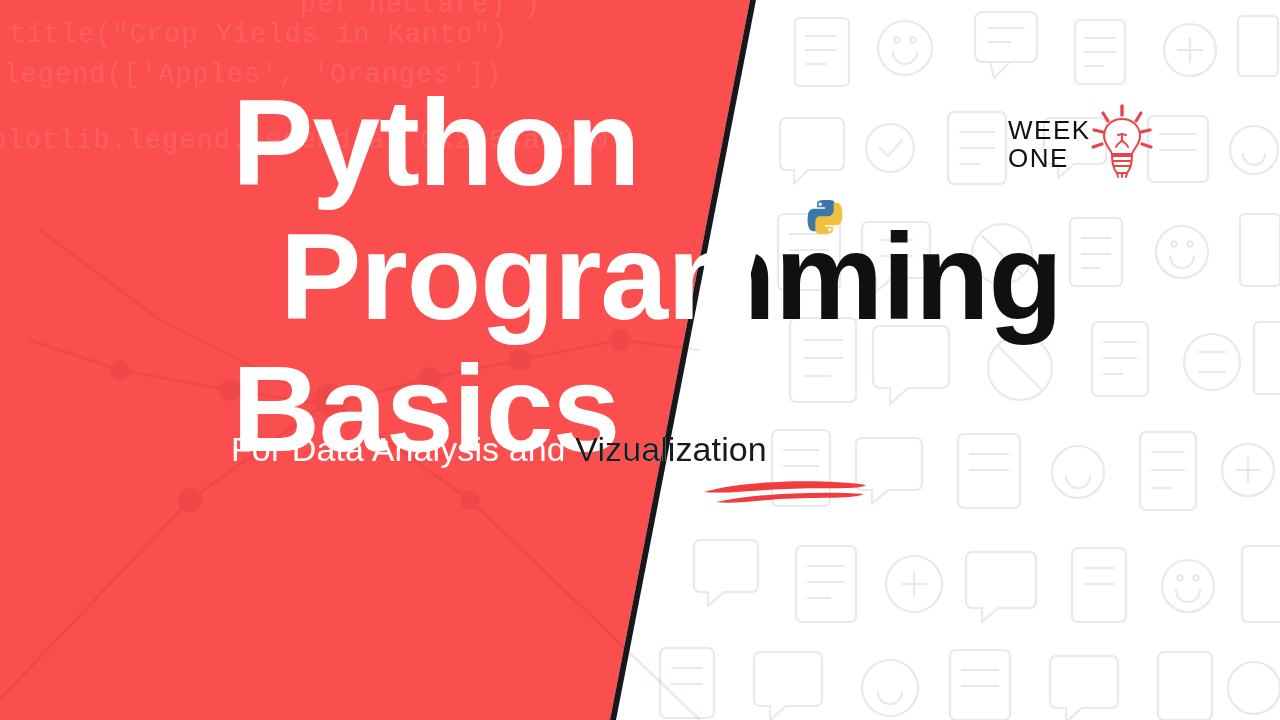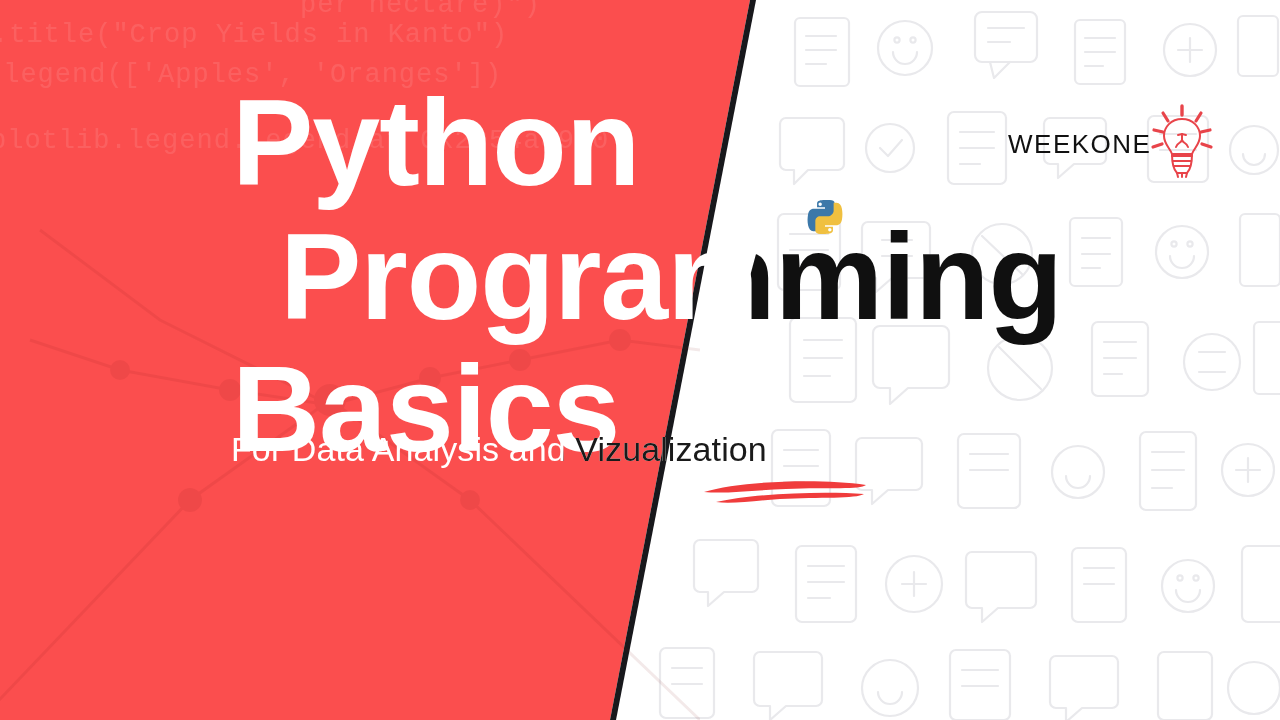--- a/index.html
+++ b/index.html
@@ -138,21 +138,21 @@
   
   .week-badge {
     position:absolute;
     left:1008px; top:108px;
     z-index:6;
     display:flex;
     align-items:center;
     gap:2px;
   }
   .week-text {
-    display:flex; 
+    display:flex; flex-direction:column;
     align-items:flex-start;
     font-size:26px;
     font-weight:normal;
     letter-spacing:1.5px;
     line-height:1.08;
     color:#111111;
   }
   .bulb { width:66px; height:78px; margin-left:-4px; margin-top:-6px; }
   .bulb svg { width:100%; height:100%; display:block; }
 </style>

